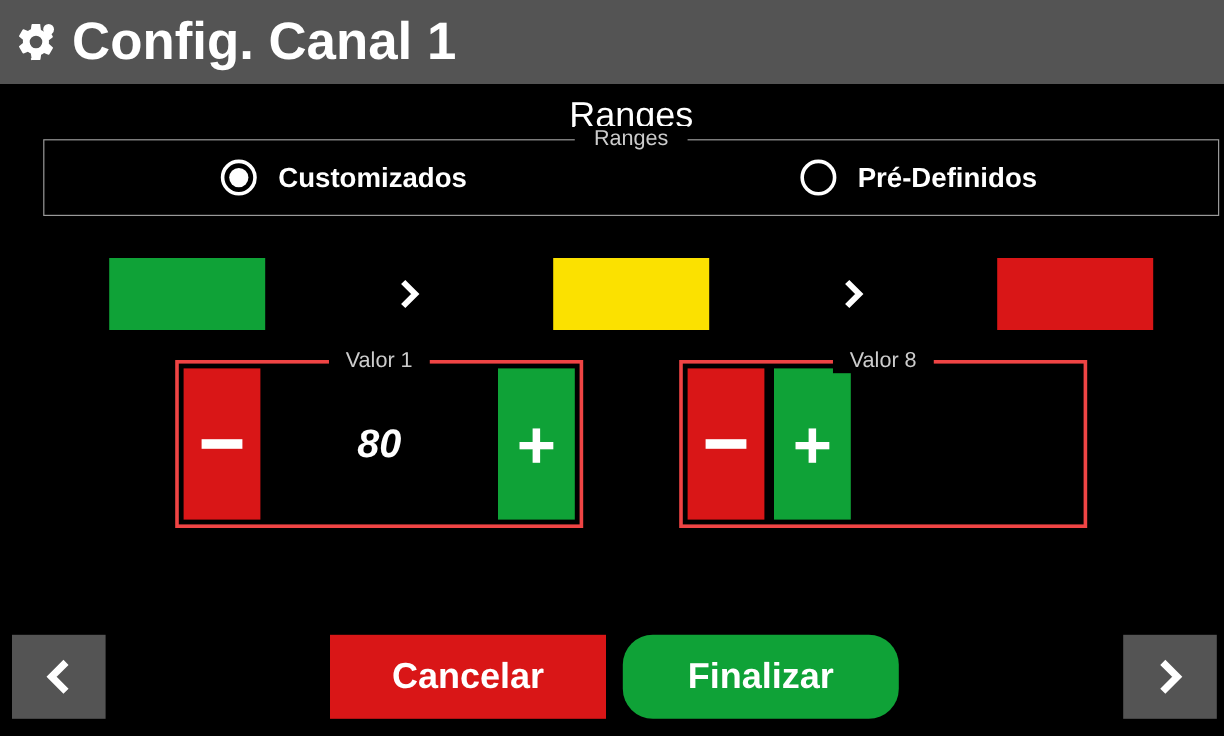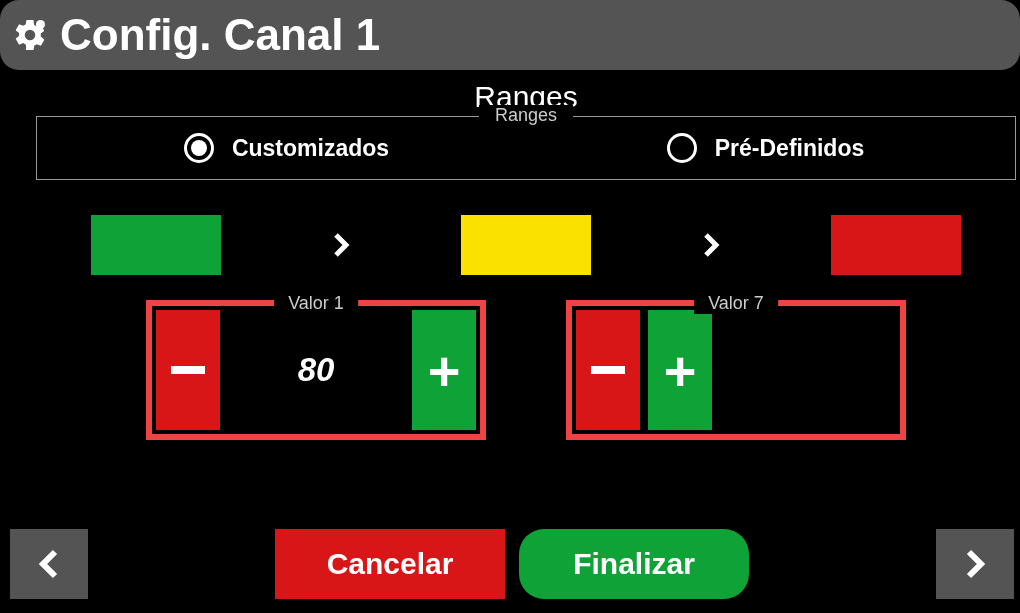--- a/index.html
+++ b/index.html
@@ -15,21 +15,20 @@
       color: #fff;
       overflow: hidden;
     }
     .header {
       width: 100%;
       height: 70px;
       background: #545454;
       display: flex;
       align-items: center;
       padding-left: 12px;
-      border-radius: 19px;
     }
     .header-icon {
       width: 36px;
       height: 36px;
       margin-right: 12px;
     }
     .header-title {
       font-size: 44px;
       font-weight: bold;
     }
@@ -103,21 +102,21 @@
       width: 30px;
       height: 30px;
     }
     .value-row {
       display: flex;
       justify-content: space-around;
       padding: 25px 70px 0 70px;
     }
     .value-box {
       position: relative;
-      border: 6px solid #ef4444;
+      border: 3px solid #ef4444;
       width: 340px;
       height: 140px;
       display: flex;
       align-items: stretch;
     }
     .value-legend {
       position: absolute;
       top: -13px;
       left: 50%;
       transform: translateX(-50%);
@@ -236,21 +235,21 @@
       <div class="value-legend">Valor 1</div>
       <div class="value-btn btn-minus">
         <span class="minus-bar"></span>
       </div>
       <div class="value-num">80</div>
       <div class="value-btn btn-plus">
         <span>+</span>
       </div>
     </div>
     <div class="value-box">
-      <div class="value-legend">Valor 7</div>
+      <div class="value-legend">Valor 8</div>
       <div class="value-btn btn-minus">
         <span class="minus-bar"></span>
       </div>
       <div class="value-btn btn-plus">
         <span>+</span>
       </div>
     </div>
   </div>
 </div>
 

